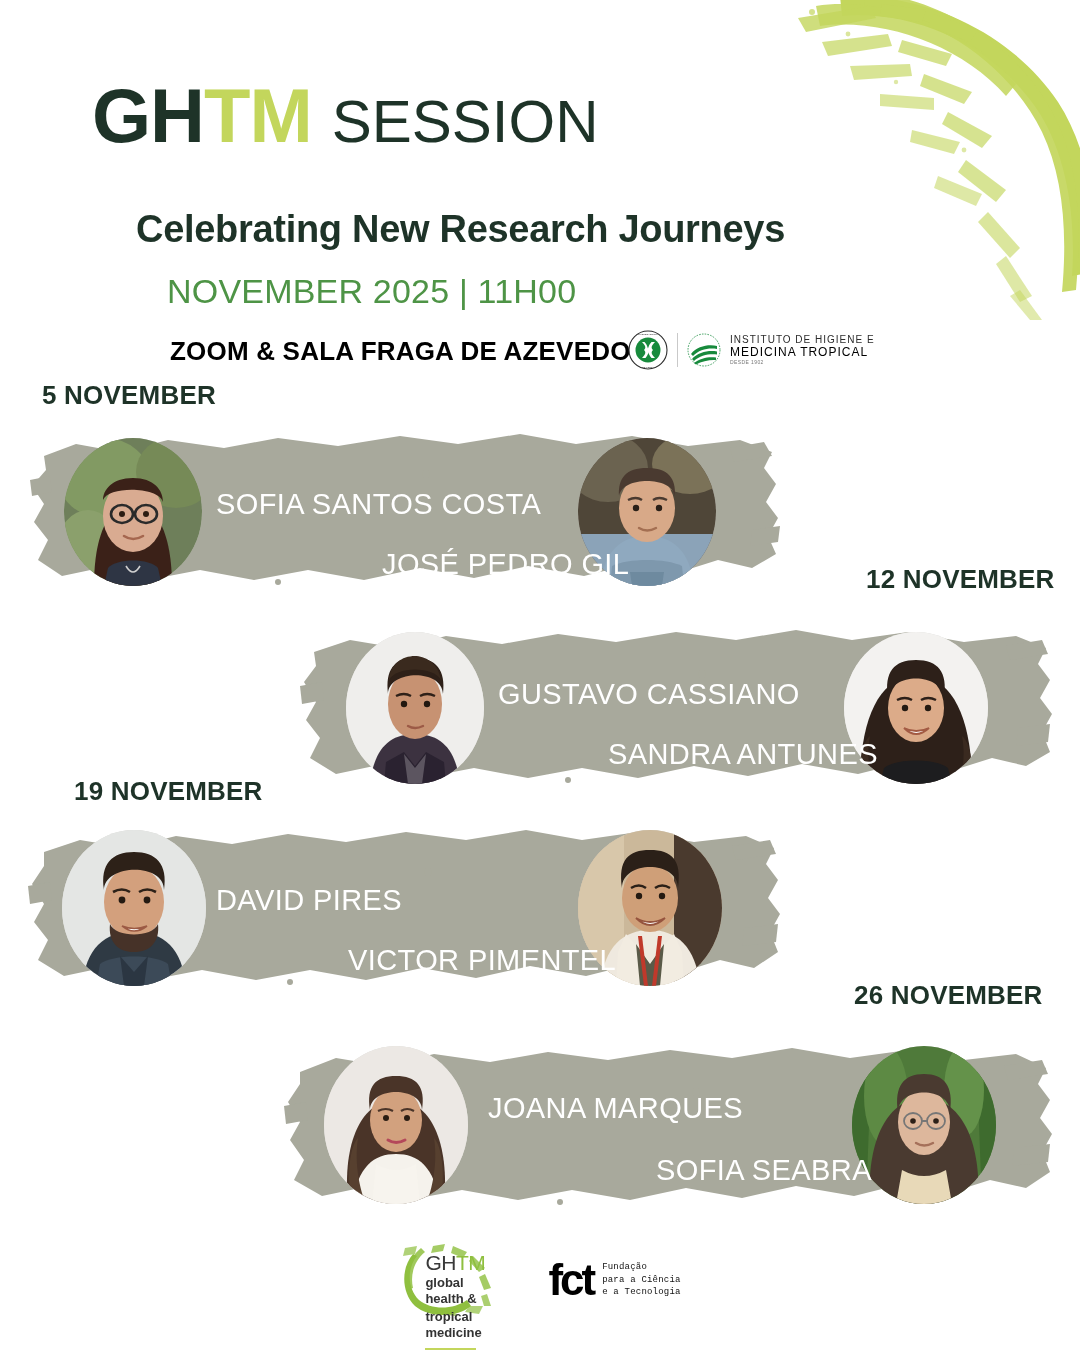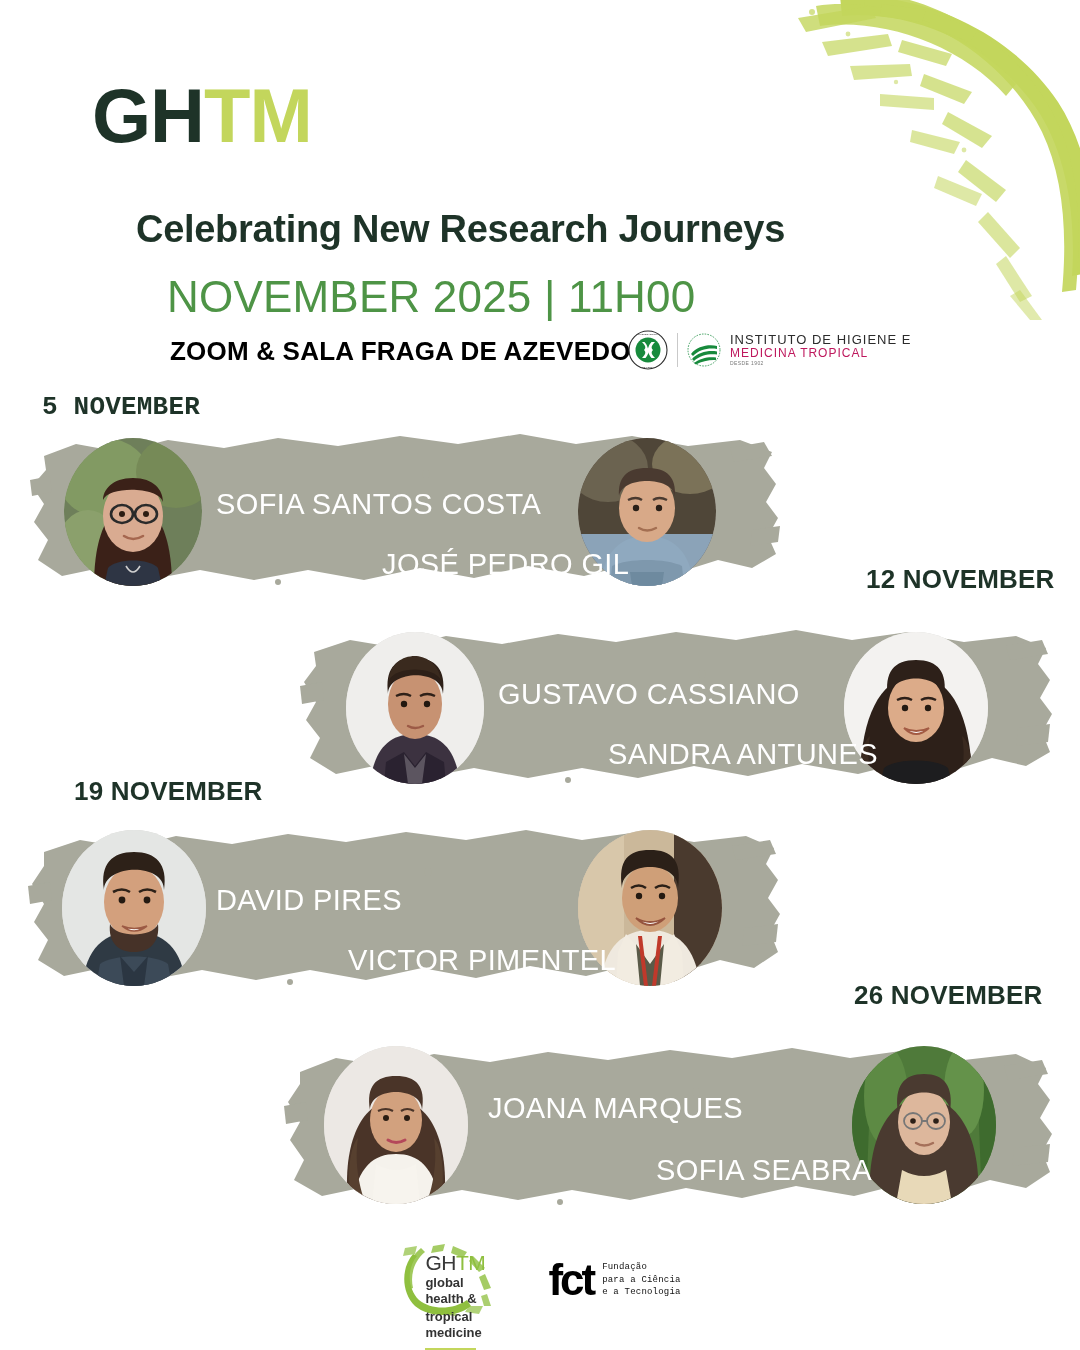--- a/index.html
+++ b/index.html
@@ -21,39 +21,39 @@
   .gh  { font-size:76px; font-weight:700; color:#1E3328; letter-spacing:-1px; line-height:1; }
   .tm  { font-size:76px; font-weight:700; color:#C3D65C; letter-spacing:-1px; line-height:1; }
   .session-word { font-size:60px; font-weight:400; color:#1E3328; margin-left:20px; letter-spacing:0px; line-height:1; }
 
   .subtitle {
     position:absolute; top:208px; left:136px;
     font-size:38px; font-weight:700; color:#1E3328; letter-spacing:-0.3px;
   }
   .datetime {
     position:absolute; top:272px; left:167px;
-    font-size:44px; font-weight:400; color:#4E9446; letter-spacing:0.2px;
+    font-size:34px; font-weight:400; color:#4E9446; letter-spacing:0.2px;
   }
   .series {
     position:absolute; top:272px; left:724px;
     font-size:31px; font-weight:400; color:#1E3328;
   }
   .venue {
     position:absolute; top:336px; left:170px;
     font-size:26px; font-weight:700; color:#000000; letter-spacing:0.2px;
   }
 
   
   .ihmt { position:absolute; top:330px; left:628px; display:flex; align-items:center; gap:9px; }
   .ihmt-seal { width:40px; height:40px; }
   .ihmt-div { width:1px; height:34px; background:#c9c9c9; }
   .ihmt-wave { width:34px; height:36px; }
   .ihmt-txt { display:flex; flex-direction:column; justify-content:center; line-height:1.08; }
-  .ihmt-l1 { font-size:13px; letter-spacing:1.0px; color:#2b2b2b; }
-  .ihmt-l2 { font-size:12px; letter-spacing:1.0px; color:#be185d; font-weight:400; }
+  .ihmt-l1 { font-size:10px; letter-spacing:1.0px; color:#2b2b2b; }
+  .ihmt-l2 { font-size:12px; letter-spacing:1.0px; color:#000000; font-weight:400; }
   .ihmt-l3 { font-size:5px; letter-spacing:0.4px; color:#777; margin-top:1px; }
 
   
   .row { position:absolute; width:1080px; }
   .date-label { position:absolute; font-size:26px; font-weight:700; color:#1E3328; letter-spacing:0.2px; }
   .brush-band { position:absolute; }
   .brush-band svg { display:block; width:100%; height:100%; }
 
   .avatar { position:absolute; border-radius:50%; overflow:hidden; background:#d8d8d4; }
   .avatar svg { display:block; width:100%; height:100%; }
@@ -105,20 +105,21 @@
         <circle cx="176" cy="92" r="2.2" opacity="0.55"></circle>
         <circle cx="244" cy="160" r="2.4" opacity="0.55"></circle>
       </g>
     </svg>
   </div>
 
   <div class="header">
     <div class="ghtm-line">
       <span class="gh">GH</span>
         <span class="tm">TM</span>
+      <span class="session-word">SESSION</span>
     </div>
   </div>
 
   <div class="subtitle">Celebrating New Research Journeys</div>
   <div class="datetime">NOVEMBER 2025 | 11H00</div>
   <div class="venue">ZOOM &amp; SALA FRAGA DE AZEVEDO</div>
 
   <div class="ihmt">
     <svg class="ihmt-seal" viewBox="0 0 40 40" xmlns="http://www.w3.org/2000/svg">
       <circle cx="20" cy="20" r="19" fill="#fff" stroke="#2E2E2E" stroke-width="1.1"></circle>
@@ -137,21 +138,21 @@
       <path d="M7 31 C13 26 22 24.5 29 25.5 L29 28 C23 27.5 15 29 9 32.5 Z" fill="#178A3C"></path>
     </svg>
     <div class="ihmt-txt">
       <div class="ihmt-l1">INSTITUTO DE HIGIENE E</div>
       <div class="ihmt-l2">MEDICINA TROPICAL</div>
       <div class="ihmt-l3">DESDE 1902</div>
     </div>
   </div>
 
   <div class="row" style="top:380px;">
-    <div class="date-label" style="left:42px; top:12px;font-family:Liberation Mono, monospace;">5 NOVEMBER</div>
+    <div class="date-label" style="left:42px; top:0;">5 NOVEMBER</div>
     <div class="brush-band" style="left:28px; top:42px; width:752px; height:168px;">
       <svg viewBox="0 0 752 168" preserveAspectRatio="none" xmlns="http://www.w3.org/2000/svg">
         <path fill="#A8A99C" d="M16 34 L48 22 L92 30 L140 18 L196 26 L250 16 L310 24 L372 14 L430 22 L492 12 L548 22 L604 14 L660 24 L712 18 L744 30 L736 46 L748 62 L738 80 L750 96 L740 114 L748 132 L724 146 L690 138 L652 150 L604 142 L556 154 L500 144 L446 156 L392 146 L336 158 L280 148 L226 158 L172 148 L120 158 L72 146 L34 154 L10 138 L20 118 L6 100 L16 82 L4 64 L18 48 Z"></path>
         <path fill="#A8A99C" d="M702 26 L736 20 L744 34 L706 40 Z"></path>
         <path fill="#A8A99C" d="M724 108 L752 104 L750 120 L722 124 Z"></path>
         <path fill="#A8A99C" d="M2 58 L22 54 L24 70 L4 74 Z"></path>
         <circle cx="398" cy="52" r="4" fill="#A8A99C"></circle>
         <circle cx="250" cy="160" r="3" fill="#A8A99C"></circle>
       </svg>
     </div>

